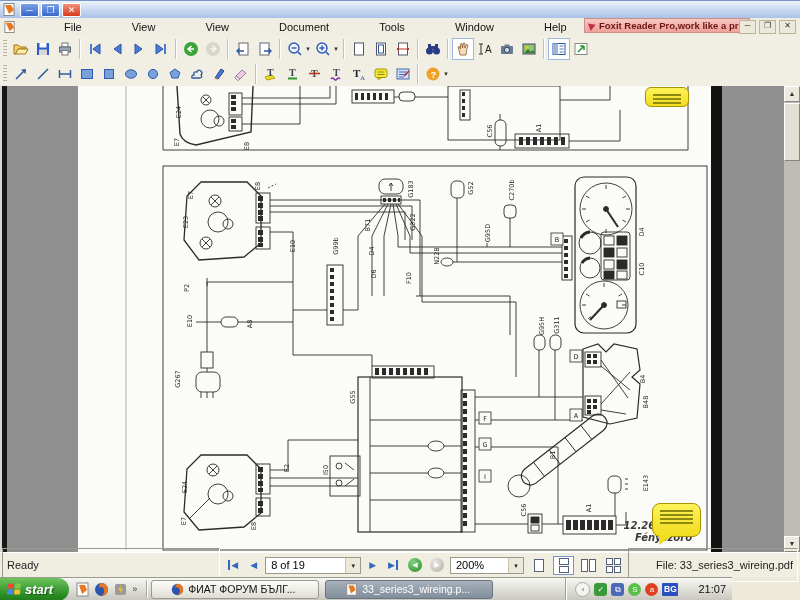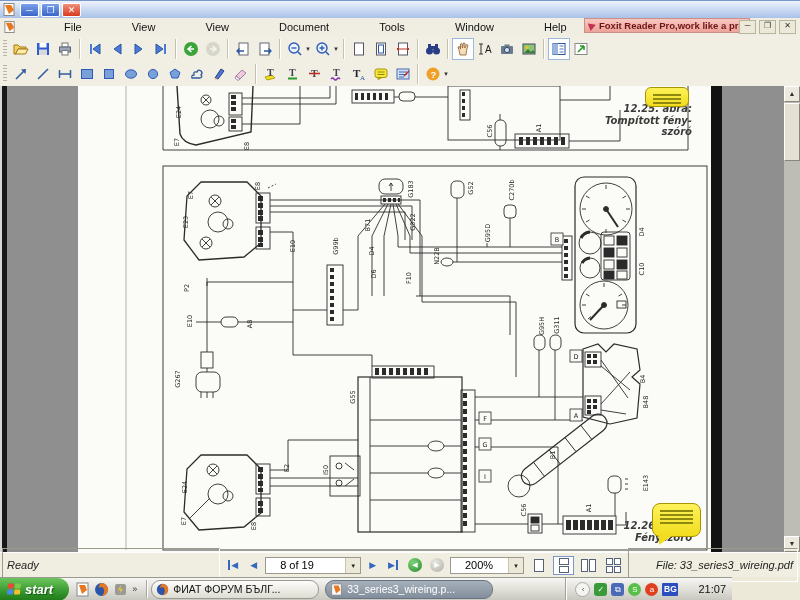--- a/index.html
+++ b/index.html
@@ -62,27 +62,27 @@
   .vscroll{position:absolute;right:0;top:0;width:16px;height:466px;background:#bdbdb5;}
   .sbtn{position:absolute;left:0;width:16px;height:16px;background:#eceade;border:1px solid;
     border-color:#fff #88857a #88857a #fff;box-sizing:border-box;font-size:7px;color:#333;
     text-align:center;line-height:13px;}
   .sthumb{position:absolute;left:0;top:17px;width:16px;height:58px;background:#e4e1d4;
     border:1px solid;border-color:#fff #88857a #88857a #fff;box-sizing:border-box;}
   
   #statusbar{position:absolute;left:0;top:552px;width:800px;height:25px;background:#f0eee0;
     border-top:1px solid #fff;display:flex;align-items:center;box-sizing:border-box;padding:0 2px;gap:4px;}
   .sbp{border:1px solid;border-color:#9d9a8d #fff #fff #9d9a8d;height:19px;display:flex;
-    align-items:center;padding:16px 4px;box-sizing:border-box;color:#222;font-style:italic;}
+    align-items:center;padding:16px 4px;box-sizing:border-box;color:#222;}
   .sbp.ready{flex:1;}
   .navtri{color:#3568c0;font-size:9px;padding:0 4px;}
   .navtri.bar:before{content:"";border-left:2px solid #3568c0;margin-right:1px;}
   .navtri.bare:after{content:"";border-right:2px solid #3568c0;margin-left:1px;}
   .combo{background:#fff;border:1px solid #9d9a8d;height:17px;display:flex;align-items:center;
-    padding-left:14px;box-sizing:border-box;}
+    padding-left:5px;box-sizing:border-box;}
   .combo .cbx{margin-left:auto;width:14px;height:15px;background:#ece9d8;border-left:1px solid #c8c4b0;
     font-size:7px;text-align:center;line-height:15px;color:#222;}
   .viewcirc{width:14px;height:14px;border-radius:50%;color:#fff;font-size:7px;text-align:center;
     line-height:14px;margin:0 2px;}
   .viewcirc.back{background:radial-gradient(circle at 35% 30%,#7cd27c,#2c8a2c);}
   .viewcirc.fwd{background:radial-gradient(circle at 35% 30%,#e8e8e2,#b0b0a6);color:#fff;}
   .laybtn{width:19px;height:17px;border:1px solid transparent;display:flex;align-items:center;
     justify-content:center;}
   .laybtn.sel{background:#fff;border-color:#7a96c8;}
   .pg{background:#fff;border:1px solid #55627a;}
@@ -90,22 +90,22 @@
   #taskbar{position:absolute;left:0;top:577px;width:732px;height:23px;
     background:linear-gradient(#f6f6f3,#dddcd4 60%,#c9c8c0);border-top:1px solid #9a9a90;
     display:flex;align-items:center;box-sizing:border-box;}
   #startbtn{height:23px;padding:0 16px 0 7px;border-radius:0 12px 12px 0;
     background:linear-gradient(#6cc55c,#2e8f26 70%,#1f7a18);display:flex;align-items:center;gap:4px;
     color:#fff;font-weight:bold;font-style:italic;font-size:13px;text-shadow:1px 1px 1px #145510;}
   .ql{display:flex;align-items:center;gap:4px;padding:0 6px;}
   .qli{width:15px;height:15px;}
   .qlmore{font-size:9px;color:#333;}
   .tasksep{width:1px;height:18px;background:#a8a89e;border-right:1px solid #fff;margin:0 3px;}
-  .taskbtn{width:168px;height:19px;border-radius:9px;display:flex;align-items:center;gap:4px;
-    padding:0 4px;box-sizing:border-box;font-size:10.5px;white-space:nowrap;overflow:hidden;}
+  .taskbtn{width:168px;height:19px;border-radius:3px;display:flex;align-items:center;gap:4px;
+    padding:0 19px;box-sizing:border-box;font-size:10.5px;white-space:nowrap;overflow:hidden;}
   .taskbtn.t1{background:linear-gradient(#fdfdfb,#dedcd2);border:1px solid #9a9a90;color:#111;}
   .taskbtn.t2{background:linear-gradient(#a7b0ba,#828e9c);border:1px solid #6a7582;color:#fff;margin-left:6px;}
   #tray{margin-left:auto;display:flex;align-items:center;gap:4px;height:23px;padding:0 6px 0 8px;
     border-left:1px solid #fff;box-shadow:-1px 0 0 #a0a096;}
   .trayic{width:13px;height:13px;border-radius:3px;font-size:8px;color:#fff;text-align:center;
     line-height:13px;}
   #langbox{background:#2b4fc0;border-radius:1px;font-size:8.5px;font-weight:bold;width:16px;}
   #clock{color:#111;font-size:11px;margin-left:16px;}
 </style>
 </head>
@@ -702,25 +702,20 @@
         <text x="485" y="446.5" class="dlbl">G</text>
         <rect x="479" y="470" width="12" height="12" class="lblbox"></rect>
         <text x="485" y="478.5" class="dlbl">I</text>
         <rect x="570" y="350" width="12" height="12" class="lblbox"></rect>
         <text x="576" y="358.5" class="dlbl">D</text>
         <rect x="570" y="409" width="12" height="12" class="lblbox"></rect>
         <text x="576" y="417.5" class="dlbl">A</text>
       </g>
   </svg>
 
-  <div class="cap" id="cap-top">
-    <div>12.25. ábra:</div>
-    <div>Tompított fény-</div>
-    <div>szóró</div>
-  </div>
   <div class="cap" id="cap-bot">
     <div>12.26. ábra:</div>
     <div>Fényszóró</div>
   </div>
   <div class="note" id="note-top">
     <div class="nl"></div>
       <div class="nl"></div>
       <div class="nl"></div>
   </div>
   <div class="note" id="note-bot">

